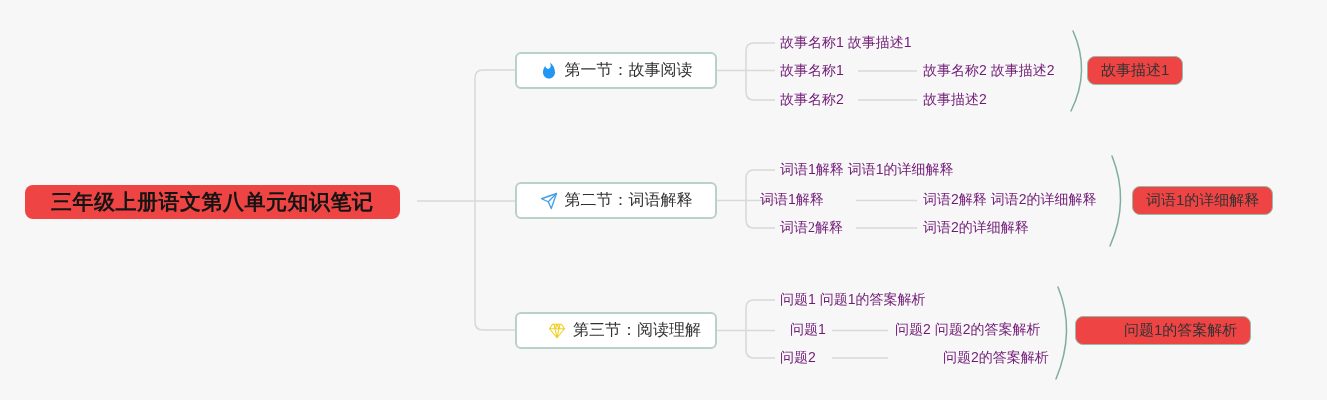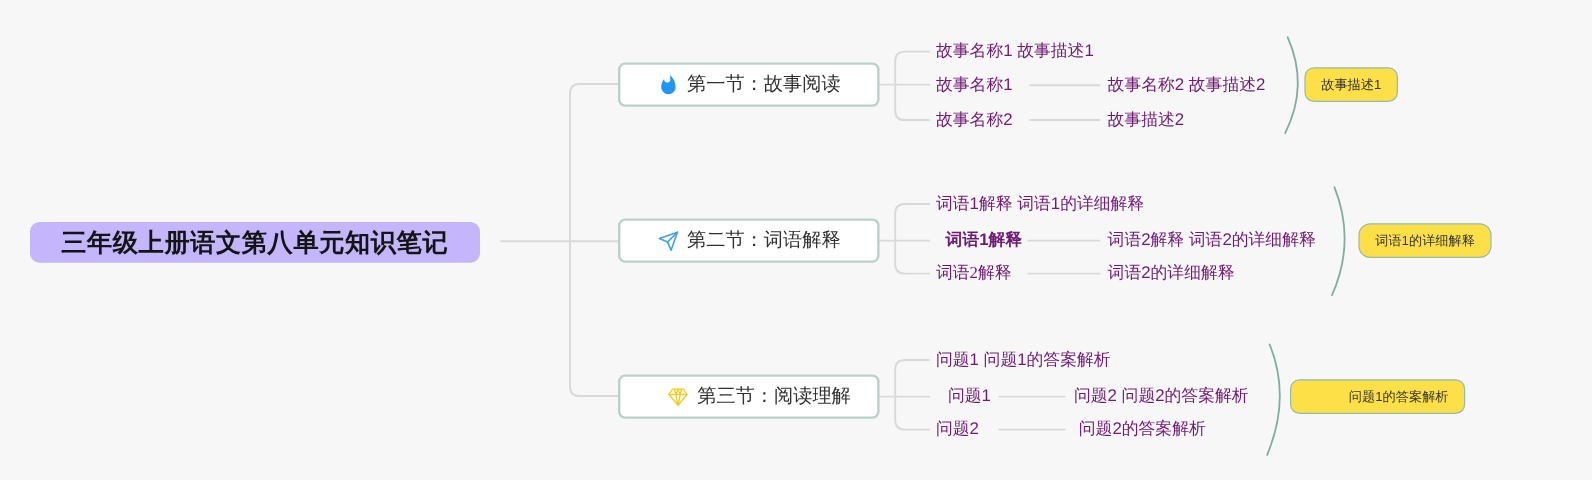--- a/index.html
+++ b/index.html
@@ -10,41 +10,41 @@
   .canvas{
     position:relative;
     width:1327px;height:400px;
     background:#f7f7f8;
     overflow:hidden;
   }
   .wires{position:absolute;inset:0;pointer-events:none;}
   .node{position:absolute;box-sizing:border-box;display:flex;align-items:center;}
   .root{
     left:25px;top:185px;height:34px;
-    background:#c4b5fd;border-radius:8px;
+    background:#ef4444;border-radius:8px;
     padding:16px 26px;
     font-size:21px;font-weight:700;color:#141414;
     letter-spacing:.5px;white-space:nowrap;cursor:pointer;
   }
   .branch{
-    left:515px;width:218px;height:37px;
+    left:515px;width:202px;height:37px;
     background:#ffffff;border:2px solid #b9d2c9;border-radius:6px;
     justify-content:center;gap:7px;
     font-size:16px;font-weight:500;color:#303030;
     white-space:nowrap;cursor:pointer;
   }
   .branch .ic{display:flex;align-items:center;flex:0 0 auto;}
   .leaf{
     position:absolute;transform:translateY(-50%);
     font-size:14px;color:#701a75;white-space:nowrap;cursor:pointer;
   }
   .summary{
     height:29px;border:1.5px solid #93bcab;border-radius:8px;
-    background:#fde047;padding:0 13px;
-    font-size:11px;color:#333;white-space:nowrap;cursor:pointer;
+    background:#ef4444;padding:0 13px;
+    font-size:15px;color:#333;white-space:nowrap;cursor:pointer;
   }
 </style>
 </head>
 <body>
 
 <div class="canvas">
 
   <svg class="wires" width="1327" height="400" viewBox="0 0 1327 400">
     <g stroke="#d9d9d9" stroke-width="1.6" fill="none">
 
@@ -96,39 +96,39 @@
       <svg width="18" height="18" viewBox="0 0 24 24">
         <g stroke="#42a0ea" stroke-width="1.8" fill="none" stroke-linejoin="round" stroke-linecap="round">
           <path d="M22 2 11 13"></path>
           <path d="M22 2 15 22l-4-9-9-4z"></path>
         </g>
       </svg>
     </span>
     <span>第二节：词语解释</span>
   </div>
   <span class="leaf" style="left:780px;top:170px;">词语1解释 词语1的详细解释</span>
-  <span class="leaf" style="left:788px;top:200px;font-weight:bold;">词语1解释</span>
+  <span class="leaf" style="left:760px;top:200px;">词语1解释</span>
   <span class="leaf" style="left:923px;top:200px;">词语2解释 词语2的详细解释</span>
   <span class="leaf" style="left:780px;top:228px;font-family:Liberation Serif, serif;">词语2解释</span>
   <span class="leaf" style="left:923px;top:228px;">词语2的详细解释</span>
-  <div class="node summary" style="left:1132px;top:186px;border-radius:10px;">词语1的详细解释</div>
+  <div class="node summary" style="left:1132px;top:186px;">词语1的详细解释</div>
 
   <div class="node branch" style="top:312px;padding-left:17px;">
     <span class="ic">
       <svg width="18" height="18" viewBox="0 0 24 24">
         <g stroke="#f0ce20" stroke-width="1.5" fill="none" stroke-linejoin="round" stroke-linecap="round">
           <path d="M6 3h12l4 6-10 12L2 9z"></path>
           <path d="M2 9h20"></path>
           <path d="M8 3l1.5 6 2.5-6 2.5 6L16 3"></path>
           <path d="M9.5 9l2.5 12 2.5-12"></path>
         </g>
       </svg>
     </span>
     <span>第三节：阅读理解</span>
   </div>
   <span class="leaf" style="left:780px;top:300px;">问题1 问题1的答案解析</span>
   <span class="leaf" style="left:780px;top:330px;margin-left:10px;">问题1</span>
   <span class="leaf" style="left:895px;top:330px;">问题2 问题2的答案解析</span>
   <span class="leaf" style="left:780px;top:358px;text-align:right;">问题2</span>
-  <span class="leaf" style="left:899px;top:358px;text-align:center;">问题2的答案解析</span>
+  <span class="leaf" style="left:943px;top:358px;text-align:center;">问题2的答案解析</span>
   <div class="node summary" style="left:1075px;top:316px;padding-left:48px;">问题1的答案解析</div>
 
 </div>
 
 </body></html>

